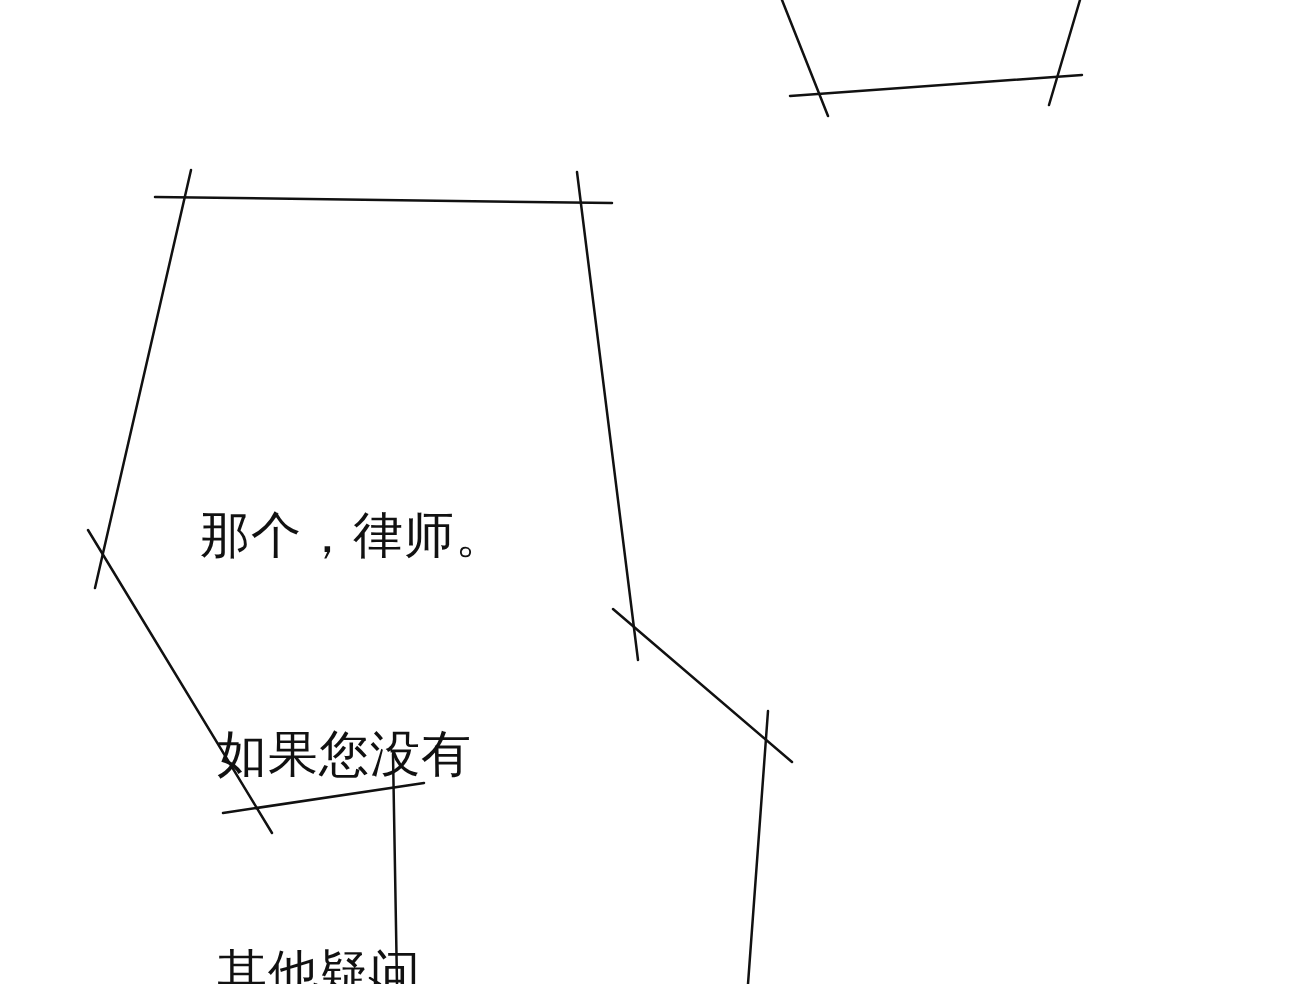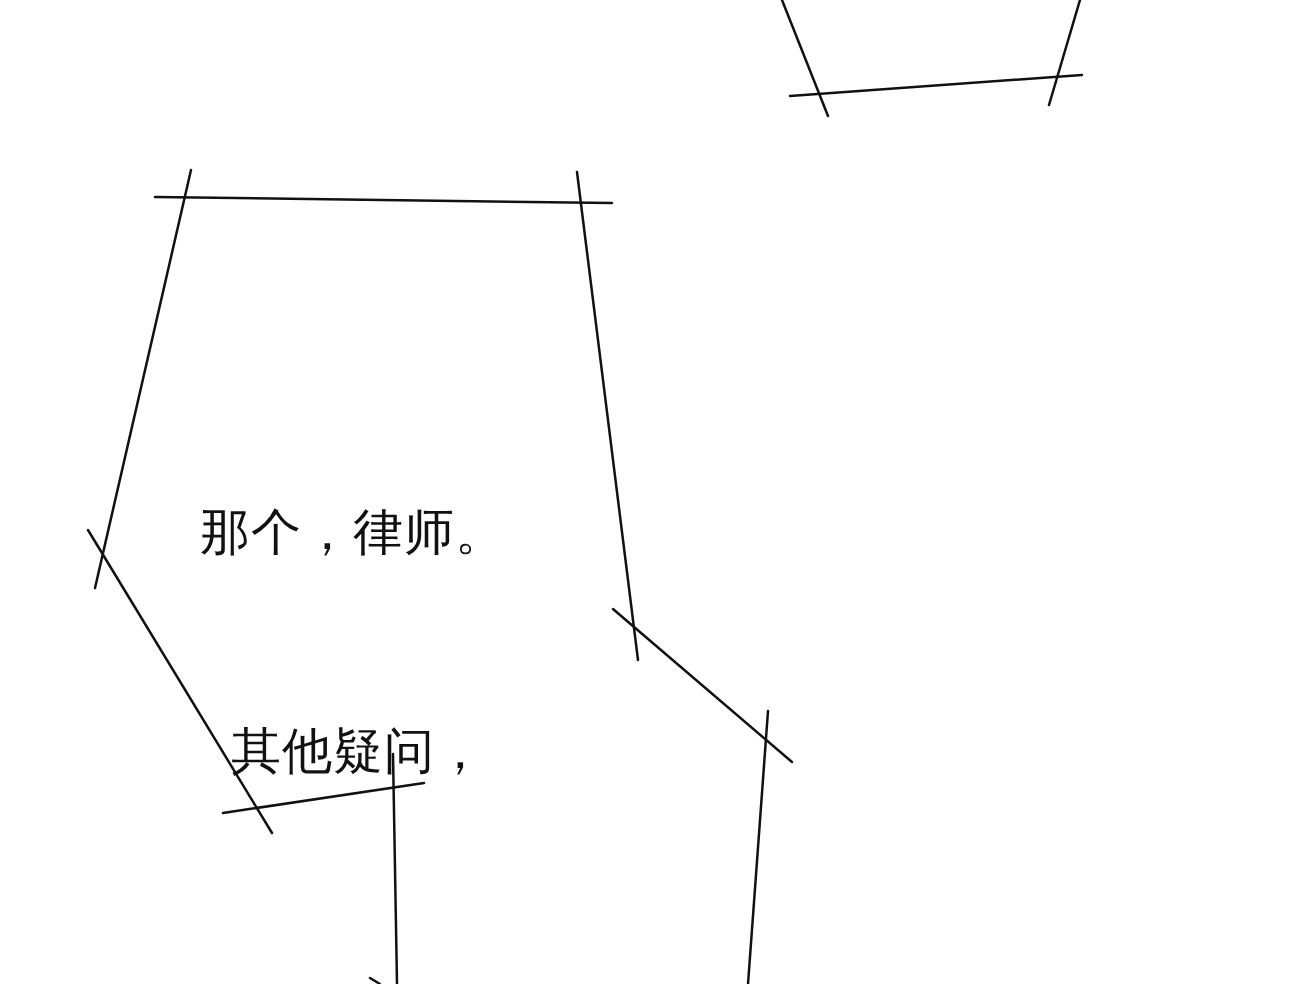--- a/index.html
+++ b/index.html
@@ -1,21 +1,21 @@
 <!DOCTYPE html>
 <html><head>
 <meta charset="utf-8">
 <style>
   html,body{margin:0;padding:0;background:#ffffff;}
   body{width:1300px;height:984px;position:relative;overflow:hidden;font-family:"DejaVu Sans",sans-serif;}
   svg.lines{position:absolute;left:0;top:0;}
   .bubble-text{position:absolute;color:#111;font-size:50px;line-height:73px;white-space:pre;letter-spacing:1px;}
   #t1{left:200px;top:353px;}
   #t2{left:494px;top:805px;line-height:90px;}
-  .line{display:block;font-family:Liberation Mono, monospace;}
+  .line{display:block;}
 </style>
 </head>
 <body>
 
 <svg class="lines" width="1300" height="984" viewBox="0 0 1300 984">
   <g stroke="#111" stroke-width="2.5" fill="none" stroke-linecap="round">
 
     <line x1="782" y1="0" x2="828" y2="116"></line>
     <line x1="1080" y1="0" x2="1049" y2="105"></line>
     <line x1="790" y1="96" x2="1082" y2="75"></line>
@@ -28,20 +28,21 @@
 
     <line x1="223" y1="813" x2="424" y2="783"></line>
     <line x1="393" y1="754" x2="397" y2="984"></line>
     <line x1="768" y1="711" x2="748" y2="984"></line>
     <line x1="370" y1="978" x2="380" y2="984"></line>
   </g>
 </svg>
 
 <div id="t1" class="bubble-text">
   <span class="line">那个，律师。</span>
+  <span class="line"> 如果您没有</span>
   <span class="line"> 其他疑问，</span>
   
 </div>
 
 <div id="t2" class="bubble-text">
   
   
 </div>
 
 </body></html>

